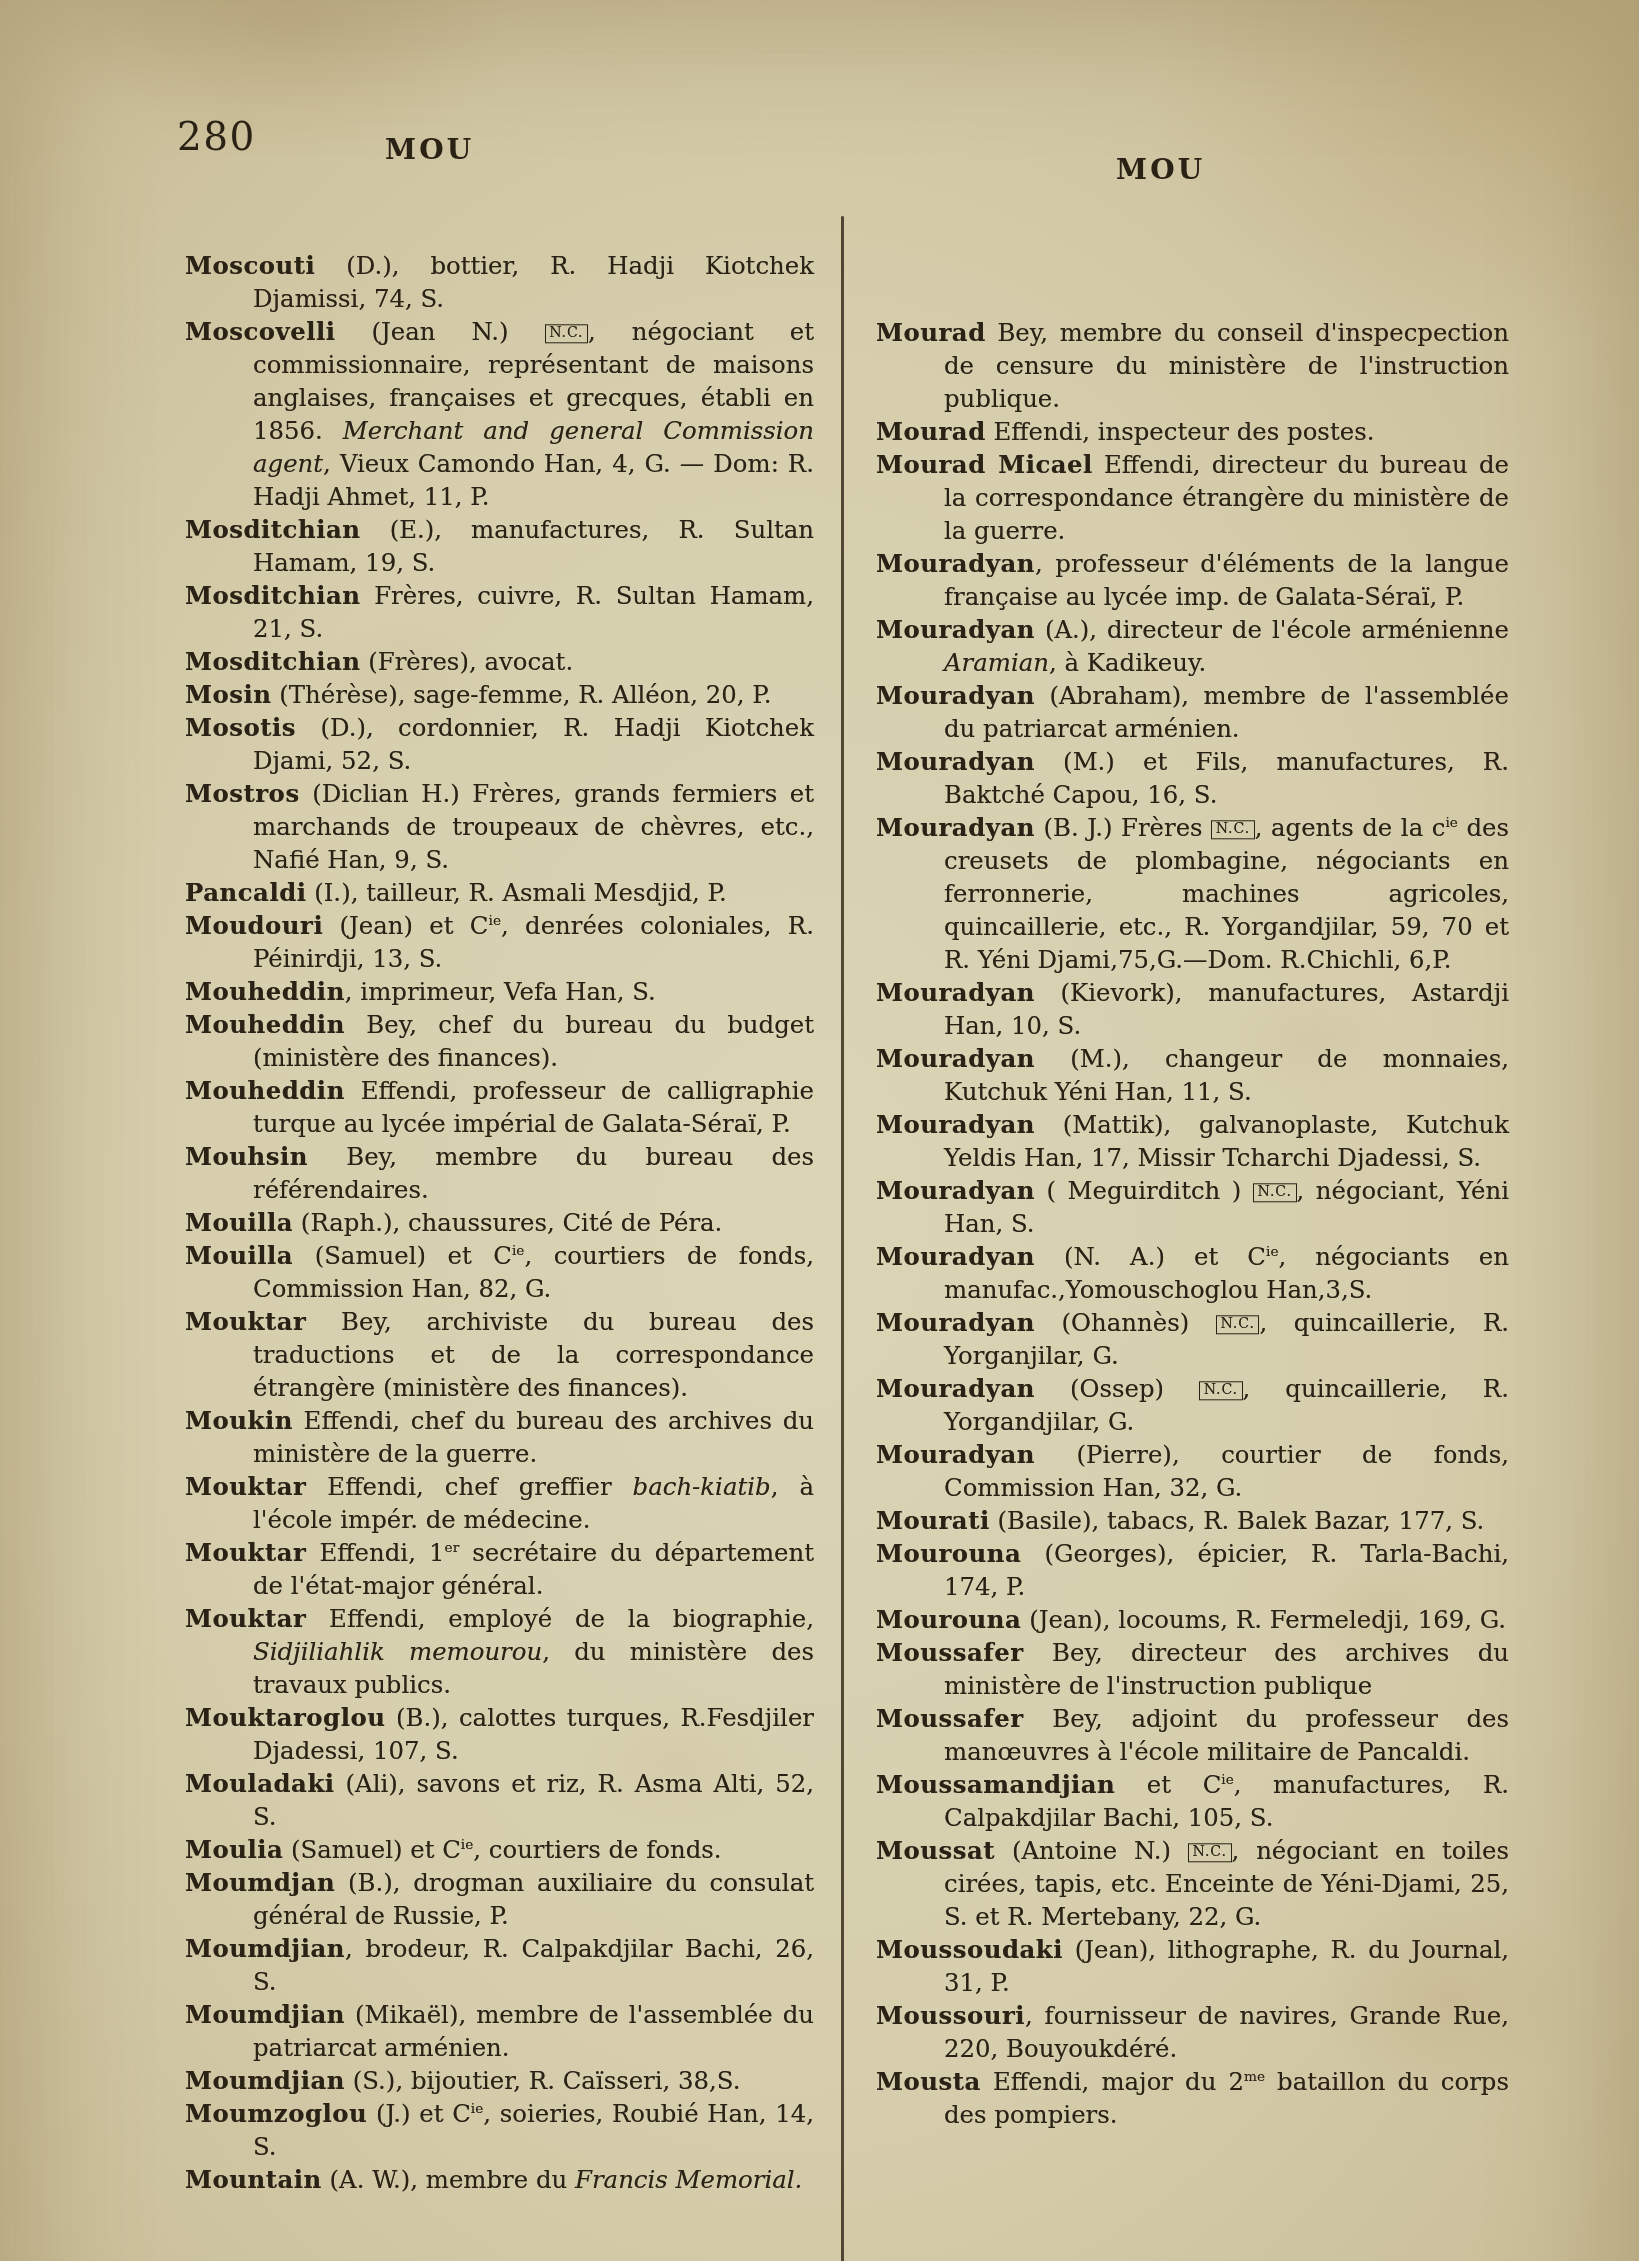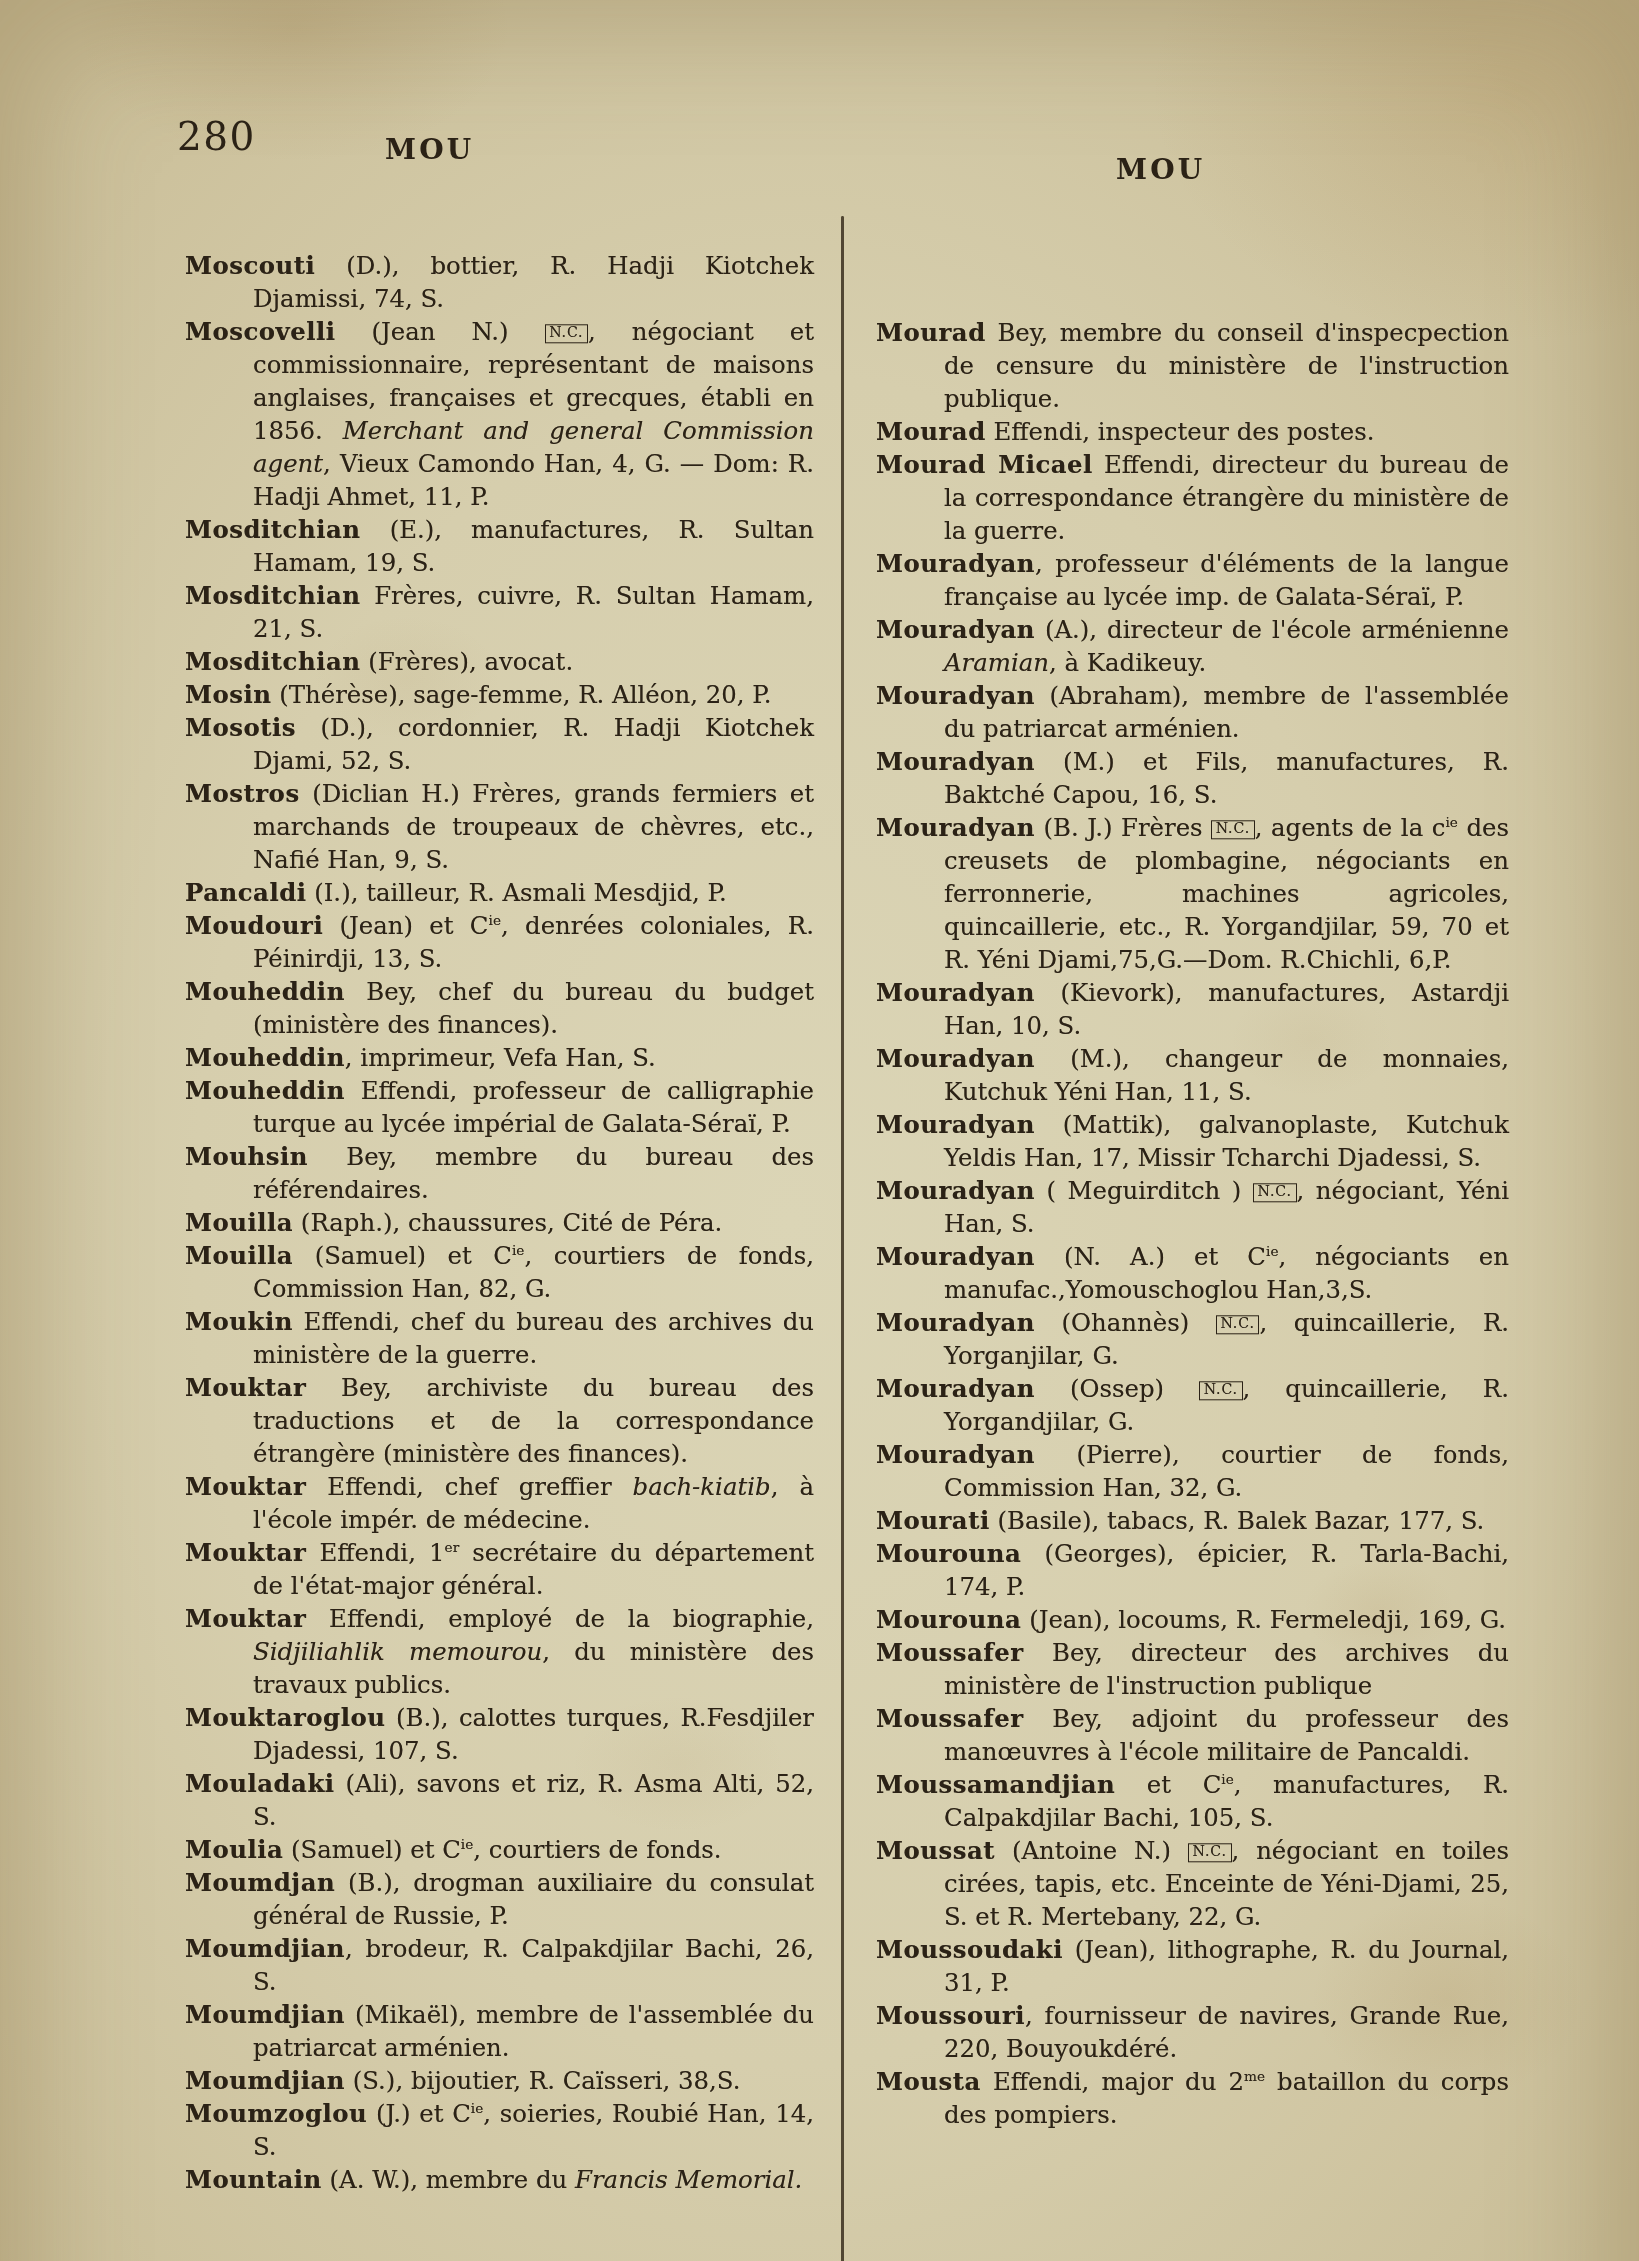--- a/index.html
+++ b/index.html
@@ -73,28 +73,28 @@
       <p class="entry"><span class="b">Moscouti</span><span class="n"> (D.), bottier, R. Hadji Kiotchek Djamissi, 74, S.</span></p>
       <p class="entry"><span class="b">Moscovelli</span><span class="n"> (Jean N.) </span><span class="c">N.C.</span><span class="n">, négociant et commissionnaire, représentant de maisons anglaises, françaises et grecques, établi en 1856. </span><span class="i">Merchant and general Commission agent</span><span class="n">, Vieux Camondo Han, 4, G. — Dom: R. Hadji Ahmet, 11, P.</span></p>
       <p class="entry"><span class="b">Mosditchian</span><span class="n"> (E.), manufactures, R. Sultan Hamam, 19, S.</span></p>
       <p class="entry"><span class="b">Mosditchian</span><span class="n"> Frères, cuivre, R. Sultan Hamam, 21, S.</span></p>
       <p class="entry"><span class="b">Mosditchian</span><span class="n"> (Frères), avocat.</span></p>
       <p class="entry"><span class="b">Mosin</span><span class="n"> (Thérèse), sage-femme, R. Alléon, 20, P.</span></p>
       <p class="entry"><span class="b">Mosotis</span><span class="n"> (D.), cordonnier, R. Hadji Kiotchek Djami, 52, S.</span></p>
       <p class="entry"><span class="b">Mostros</span><span class="n"> (Diclian H.) Frères, grands fermiers et marchands de troupeaux de chèvres, etc., Nafié Han, 9, S.</span></p>
       <p class="entry"><span class="b">Pancaldi</span><span class="n"> (I.), tailleur, R. Asmali Mesdjid, P.</span></p>
       <p class="entry"><span class="b">Moudouri</span><span class="n"> (Jean) et C</span><span class="s">ie</span><span class="n">, denrées coloniales, R. Péinirdji, 13, S.</span></p>
+      <p class="entry"><span class="b">Mouheddin</span><span class="n">, imprimeur, Vefa Han, S.</span></p>
       <p class="entry"><span class="b">Mouheddin</span><span class="n"> Bey, chef du bureau du budget (ministère des finances).</span></p>
-      <p class="entry"><span class="b">Mouheddin</span><span class="n">, imprimeur, Vefa Han, S.</span></p>
       <p class="entry"><span class="b">Mouheddin</span><span class="n"> Effendi, professeur de calligraphie turque au lycée impérial de Galata-Séraï, P.</span></p>
       <p class="entry"><span class="b">Mouhsin</span><span class="n"> Bey, membre du bureau des référendaires.</span></p>
       <p class="entry"><span class="b">Mouilla</span><span class="n"> (Raph.), chaussures, Cité de Péra.</span></p>
       <p class="entry"><span class="b">Mouilla</span><span class="n"> (Samuel) et C</span><span class="s">ie</span><span class="n">, courtiers de fonds, Commission Han, 82, G.</span></p>
+      <p class="entry"><span class="b">Mouktar</span><span class="n"> Bey, archiviste du bureau des traductions et de la correspondance étrangère (ministère des finances).</span></p>
       <p class="entry"><span class="b">Moukin</span><span class="n"> Effendi, chef du bureau des archives du ministère de la guerre.</span></p>
-      <p class="entry"><span class="b">Mouktar</span><span class="n"> Bey, archiviste du bureau des traductions et de la correspondance étrangère (ministère des finances).</span></p>
       <p class="entry"><span class="b">Mouktar</span><span class="n"> Effendi, chef greffier </span><span class="i">bach-kiatib</span><span class="n">, à l'école impér. de médecine.</span></p>
       <p class="entry"><span class="b">Mouktar</span><span class="n"> Effendi, 1</span><span class="s">er</span><span class="n"> secrétaire du département de l'état-major général.</span></p>
       <p class="entry"><span class="b">Mouktar</span><span class="n"> Effendi, employé de la biographie, </span><span class="i">Sidjiliahlik memourou</span><span class="n">, du ministère des travaux publics.</span></p>
       <p class="entry"><span class="b">Mouktaroglou</span><span class="n"> (B.), calottes turques, R.Fesdjiler Djadessi, 107, S.</span></p>
       <p class="entry"><span class="b">Mouladaki</span><span class="n"> (Ali), savons et riz, R. Asma Alti, 52, S.</span></p>
       <p class="entry"><span class="b">Moulia</span><span class="n"> (Samuel) et C</span><span class="s">ie</span><span class="n">, courtiers de fonds.</span></p>
       <p class="entry"><span class="b">Moumdjan</span><span class="n"> (B.), drogman auxiliaire du consulat général de Russie, P.</span></p>
       <p class="entry"><span class="b">Moumdjian</span><span class="n">, brodeur, R. Calpakdjilar Bachi, 26, S.</span></p>
       <p class="entry"><span class="b">Moumdjian</span><span class="n"> (Mikaël), membre de l'assemblée du patriarcat arménien.</span></p>
       <p class="entry"><span class="b">Moumdjian</span><span class="n"> (S.), bijoutier, R. Caïsseri, 38,S.</span></p>

